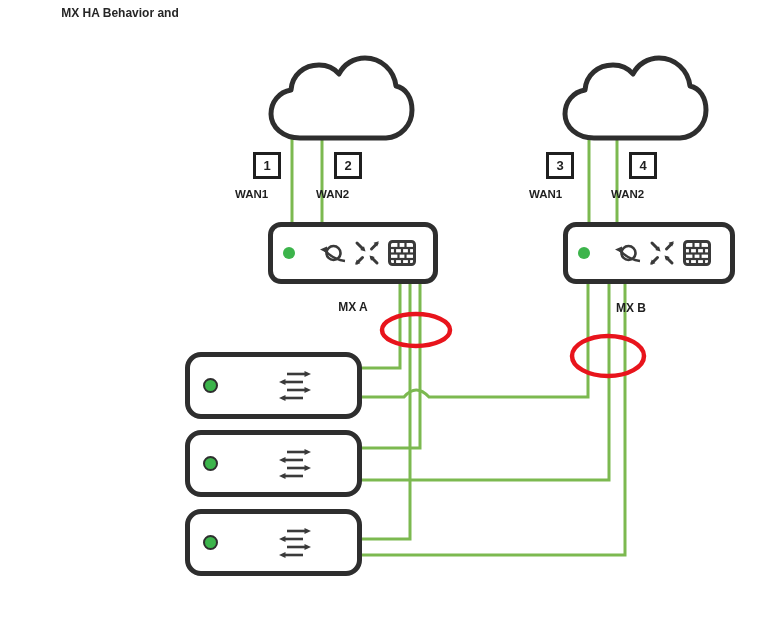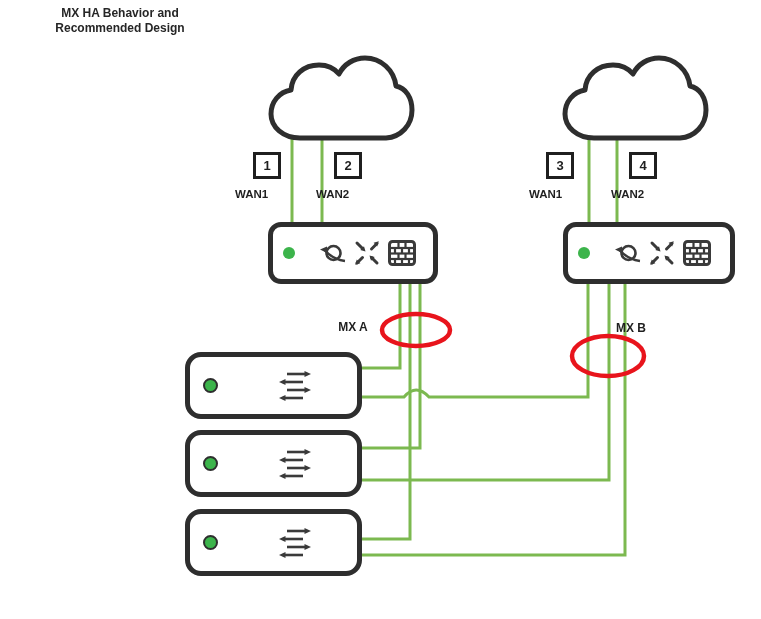--- a/index.html
+++ b/index.html
@@ -11,36 +11,35 @@
   .link{stroke:#7cb950;stroke-width:3;fill:none;}
   .cloud{fill:#fff;stroke:#2e2e2e;stroke-width:5;stroke-linejoin:round;stroke-linecap:round;}
   .hl{fill:none;stroke:#e8141c;stroke-width:4.5;}
   .wanbox{position:absolute;width:22px;height:21px;border:3.5px solid #1f1f1f;background:#fff;
           display:flex;align-items:center;justify-content:center;font-weight:bold;font-size:13px;}
   .wanlabel{position:absolute;width:64px;text-align:left;font-weight:bold;font-size:11.5px;}
   .mx{position:absolute;width:170px;height:62px;border:5px solid #2e2e2e;border-radius:13px;
       background:#fff;box-sizing:border-box;display:flex;align-items:center;}
   .mx .led{width:12px;height:12px;border-radius:50%;background:#3cb44b;margin-left:10px;flex:none;}
   .mx .icons{display:flex;align-items:center;gap:8px;margin-left:24px;}
-  .devlabel{position:absolute;width:62px;text-align:center;font-weight:bold;font-size:12px;margin-top:20px;}
+  .devlabel{position:absolute;width:62px;text-align:center;font-weight:bold;font-size:12px;}
   .switch{position:absolute;left:185px;width:177px;height:67px;border:5.5px solid #2e2e2e;
           border-radius:16px;background:#fff;box-sizing:border-box;display:flex;align-items:center;}
   .switch .led{width:11px;height:11px;border-radius:50%;background:#3cb44b;border:2.5px solid #2e2e2e;
                margin-left:13px;flex:none;}
   .switch .icon{margin-left:56px;display:flex;}
   .ic{display:block;}
 </style>
 </head>
 <body>
 
 <div class="canvas">
 
   <div class="title">
     <div>MX HA Behavior and</div>
-    <div>Recommended Design</div>
   </div>
 
   <svg class="wires" width="761" height="619" viewBox="0 0 761 619">
 
     <path class="link" d="M292 132 V227"></path>
     <path class="link" d="M322 132 V227"></path>
     <path class="link" d="M589 132 V227"></path>
     <path class="link" d="M617 132 V227"></path>
 
     <path class="link" d="M400 282 V368 H361"></path>

